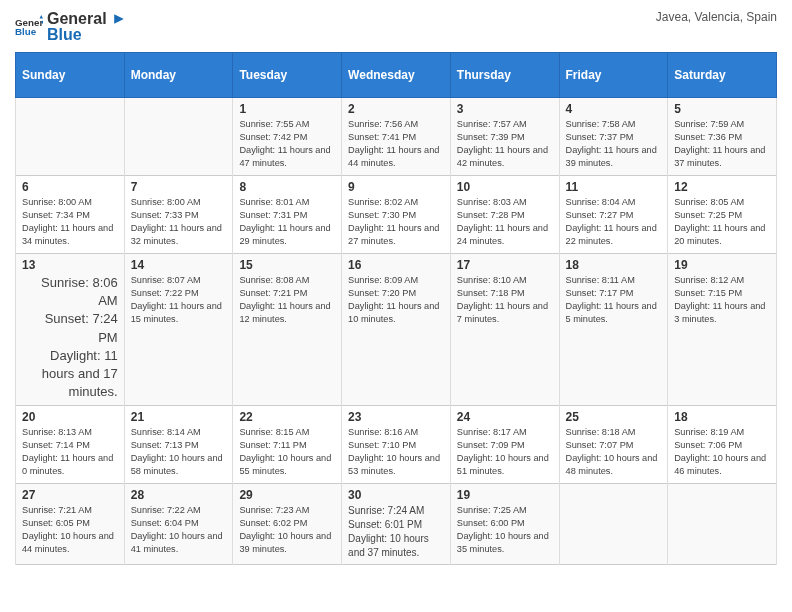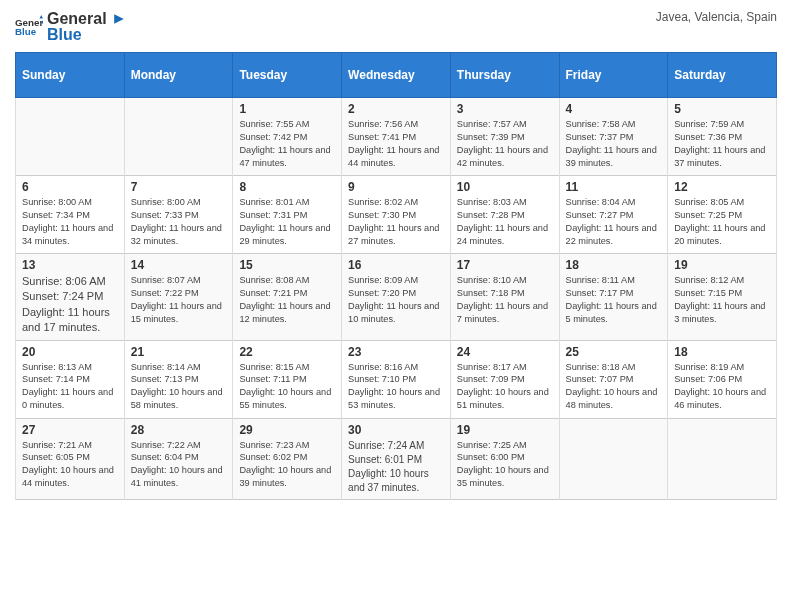--- a/index.html
+++ b/index.html
@@ -203,21 +203,21 @@
           <td>
             <span class="day-number">12</span>
             <div class="day-info" style="white-space: pre-line; font-size: 9.2px; line-height: 1.4;">Sunrise: 8:05 AM
 Sunset: 7:25 PM
 Daylight: 11 hours and 20 minutes.</div>
           </td>
         </tr>
         <tr>
           <td>
             <span class="day-number">13</span>
-            <div class="day-info" style="white-space: pre-line; font-size: 11px; line-height: 1.4;">Sunrise: 8:06 AM
+            <div class="day-info" style="white-space: pre-line; font-size: 13px; line-height: 1.4; text-align: right;">Sunrise: 8:06 AM
 Sunset: 7:24 PM
 Daylight: 11 hours and 17 minutes.</div>
           </td>
           <td>
             <span class="day-number">14</span>
             <div class="day-info" style="white-space: pre-line; font-size: 9.2px; line-height: 1.4;">Sunrise: 8:07 AM
 Sunset: 7:22 PM
 Daylight: 11 hours and 15 minutes.</div>
           </td>
           <td>

